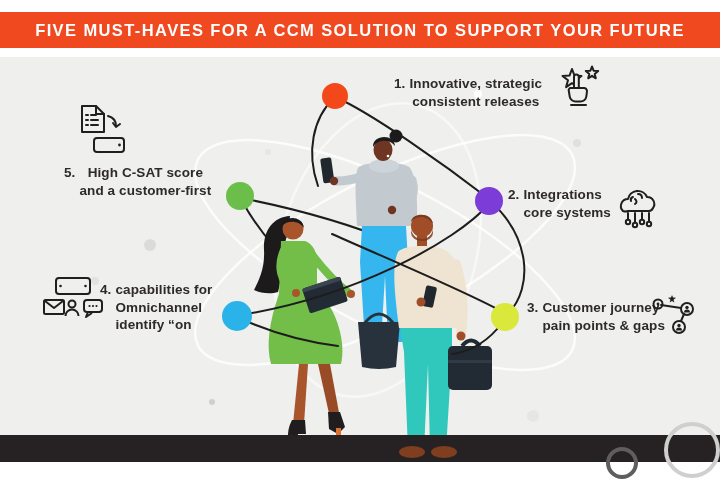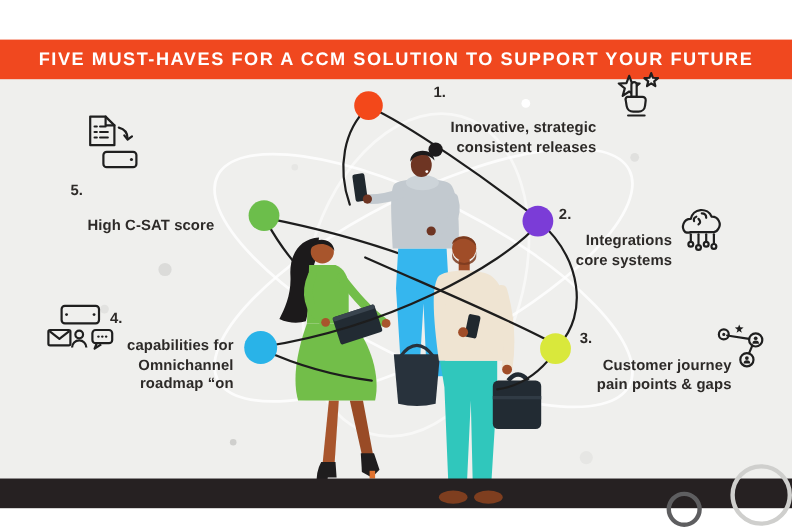--- a/index.html
+++ b/index.html
@@ -1,30 +1,30 @@
 <!DOCTYPE html>
 <html><head>
 <meta charset="utf-8">
 <style>
   html,body{margin:0;padding:0;background:#ffffff;}
   #stage{position:relative;width:720px;height:480px;overflow:hidden;background:#ffffff;
          font-family:"Liberation Sans",sans-serif;}
   
-  .header{position:absolute;left:0;top:36px;width:720px;height:36px;background:#F0481F;}
+  .header{position:absolute;left:0;top:12px;width:720px;height:36px;background:#F0481F;}
   .header .title{display:block;width:100%;text-align:center;line-height:36px;color:#ffffff;
                  font-size:16.5px;font-weight:bold;letter-spacing:1.4px;white-space:nowrap;}
   
   #scene{position:absolute;left:0;top:0;}
   
   .point{position:absolute;display:flex;gap:4px;color:#2D2A28;font-weight:bold;
          font-size:13.5px;line-height:17.5px;letter-spacing:.1px;}
   .point .num{flex:0 0 auto;}
   .point .lines{display:flex;flex-direction:column;}
-  .p1 .lines,.p5 .lines{align-items:flex-end;margin-top:32px;}
-  .p2 .lines,.p3 .lines,.p4 .lines{align-items:flex-end;margin-top:24px;}
+  .p1 .lines,.p5 .lines{align-items:center;}
+  .p2 .lines,.p3 .lines,.p4 .lines{align-items:flex-start;}
   .p1{left:394px;top:75px;}
   .p2{left:508px;top:186px;}
   .p3{left:527px;top:299px;}
   .p4{left:100px;top:281px;}
   .p5{left:64px;top:164px;}
   .icon{position:absolute;}
   .icon svg{display:block;}
   .ic1{left:554px;top:62px;}
   .ic2{left:611px;top:185px;}
   .ic3{left:651px;top:294px;}
@@ -178,28 +178,29 @@
       <span>Customer journey</span>
       <span>pain points &amp; gaps</span>
     </span>
   </div>
 
   <div class="point p4">
     <span class="num">4.</span>
     <span class="lines">
       <span>capabilities for</span>
       <span>Omnichannel</span>
-      <span>roadmap “on</span>
+      <span>identify “on</span>
     </span>
   </div>
 
   <div class="point p5">
     <span class="num">5.</span>
     <span class="lines">
       <span>High C-SAT score</span>
+      <span>and a customer-first</span>
     </span>
   </div>
 
   <div class="icon ic1">
     <svg width="52" height="52" viewBox="0 0 52 52" fill="none" stroke="#1F1F1F" stroke-width="2" stroke-linejoin="round">
       <polygon points="18,7 20.5,13.6 27.5,13.9 22,18.3 23.9,25.1 18,21.2 12.1,25.1 14,18.3 8.5,13.9 15.5,13.6" fill="#EFEFED"></polygon>
       <polygon points="38,4.5 39.6,8.7 44.2,9 40.7,11.9 41.8,16.3 38,13.8 34.2,16.3 35.3,11.9 31.8,9 36.4,8.7" fill="#EFEFED"></polygon>
       <path d="M20,15 a2.4,2.4 0 0 1 4.8,0 V26 H20 Z" fill="#EFEFED"></path>
       <path d="M16,26 h14 a3,3 0 0 1 3,3.2 l-.6,5 a6,6 0 0 1 -6,5.3 h-4.8 a6,6 0 0 1 -5.9,-5 l-.8,-5 A3,3 0 0 1 16,26 Z" fill="#EFEFED"></path>
       <path d="M17,43 h15" stroke-linecap="round"></path>

